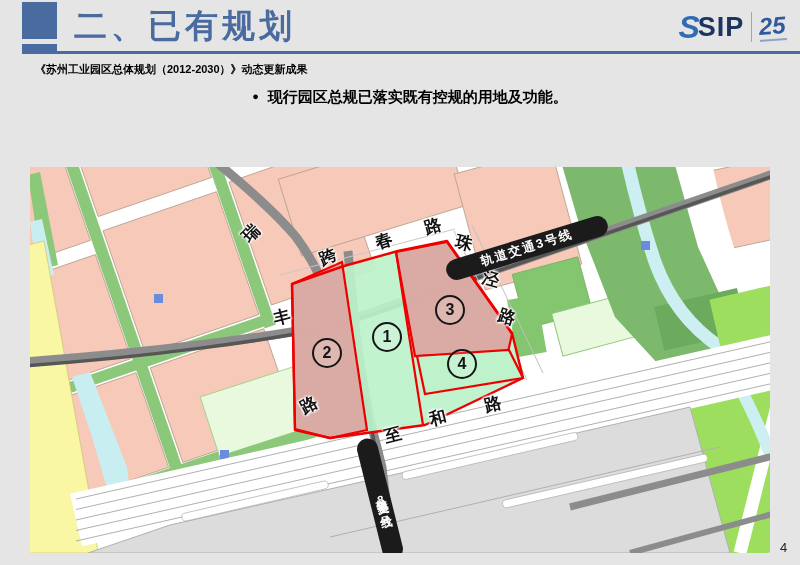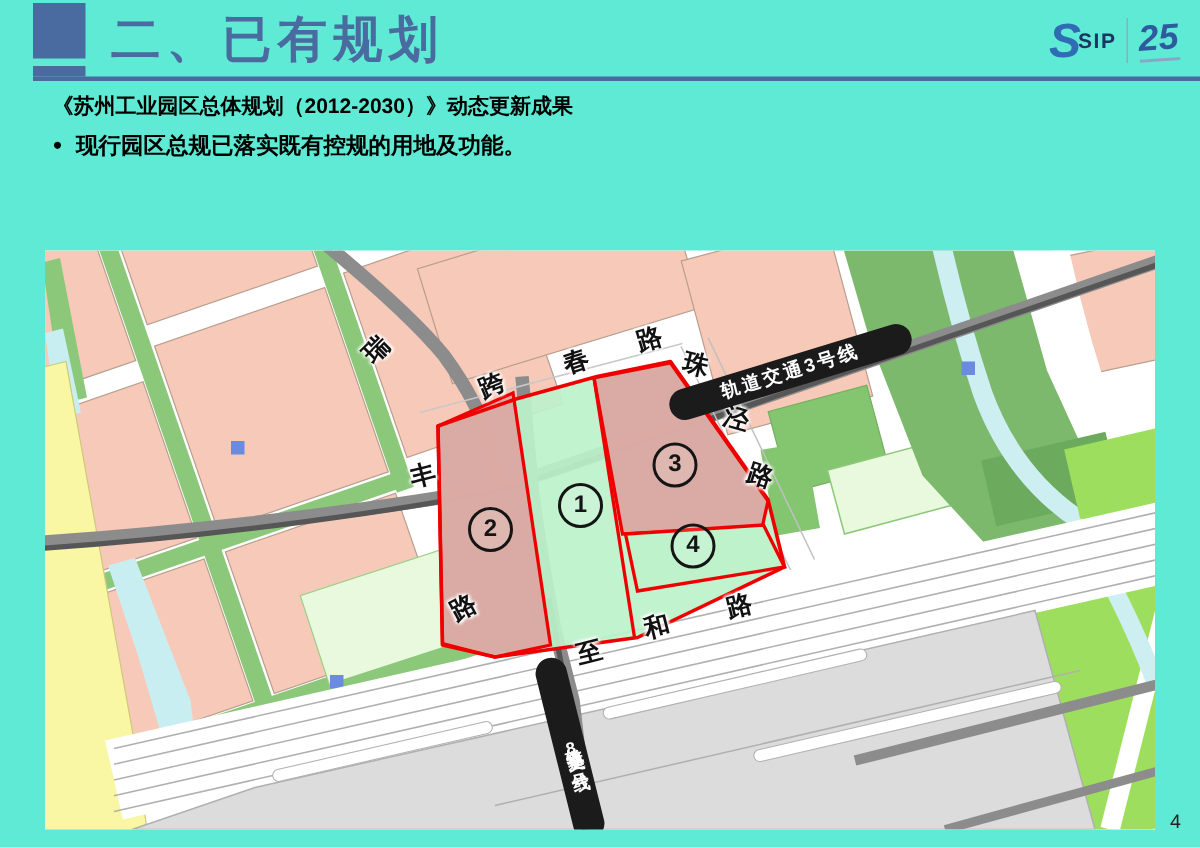--- a/index.html
+++ b/index.html
@@ -1,31 +1,31 @@
 <!DOCTYPE html>
 <html><head>
 <meta charset="utf-8">
 <style>
   html,body{margin:0;padding:0;}
   body{width:800px;height:565px;background:#fff;font-family:"Liberation Sans","DejaVu Sans",sans-serif;overflow:hidden;}
-  .slide{position:relative;width:800px;height:565px;background:#5eead4;overflow:hidden;}
+  .slide{position:relative;width:800px;height:565px;background:#e5e5e5;overflow:hidden;}
   
   .deco-sq{position:absolute;left:22px;top:2px;width:35px;height:37px;background:#4a6b9f;}
   .deco-bar{position:absolute;left:22px;top:44px;width:35px;height:7px;background:#4a6b9f;}
   .page-title{position:absolute;left:74px;top:4px;font-size:33px;font-weight:bold;color:#4a6b9f;letter-spacing:4px;white-space:nowrap;}
   .head-rule{position:absolute;left:22px;top:51px;width:778px;height:3px;background:#4a6b9f;}
   .logo{position:absolute;right:14px;top:8px;display:flex;align-items:center;height:38px;}
   .logo-s{font-size:32px;font-weight:bold;font-style:italic;color:#2f6cb3;line-height:1;margin-right:-2px;}
-  .logo-sip{font-size:14px;font-weight:bold;color:#1c3560;letter-spacing:1px;margin-right:7px;}
+  .logo-sip{font-size:27px;font-weight:bold;color:#1c3560;letter-spacing:1px;margin-right:7px;}
   .logo-div{width:1px;height:30px;background:#9aa7bb;margin-right:7px;}
   .logo-anniv{font-size:24px;font-weight:bold;font-style:italic;color:#2f5b9e;border-bottom:2px solid #8fa3c4;transform:rotate(-4deg);line-height:1.1;}
   
-  .heading{position:absolute;left:35px;top:62px;font-size:14px;font-weight:bold;color:#000;white-space:nowrap;}
+  .heading{position:absolute;left:35px;top:62px;font-size:11px;font-weight:bold;color:#000;white-space:nowrap;}
   .bullets{position:absolute;left:35px;top:88px;margin:0;padding:0;list-style:none;width:750px;}
-  .bullets li{font-size:15px;font-weight:bold;color:#000;margin-bottom:9px;white-space:nowrap;}
+  .bullets li{font-size:15px;font-weight:bold;color:#000;margin-bottom:9px;white-space:nowrap;text-align:center;}
   .bullets li::before{content:"●";font-size:11px;margin-right:9px;vertical-align:2px;}
   
   .map{position:absolute;left:30px;top:167px;width:740px;height:386px;background:#fff;overflow:hidden;}
   .map svg{position:absolute;left:0;top:0;}
   .road-char{position:absolute;font-size:17px;font-weight:bold;color:#111;transform:translate(-50%,-50%);
     text-shadow:0 0 3px #fff,0 0 3px #fff,1px 1px 2px #fff,-1px -1px 2px #fff;white-space:nowrap;}
   .plot-marker{position:absolute;width:26px;height:26px;border:2.5px solid #151515;border-radius:50%;
     display:flex;align-items:center;justify-content:center;font-size:16px;font-weight:bold;color:#151515;
     transform:translate(-50%,-50%);background:rgba(255,255,255,0.15);}
   .rail-label{position:absolute;background:#1b1b1b;color:#fff;font-weight:bold;border-radius:11px;

